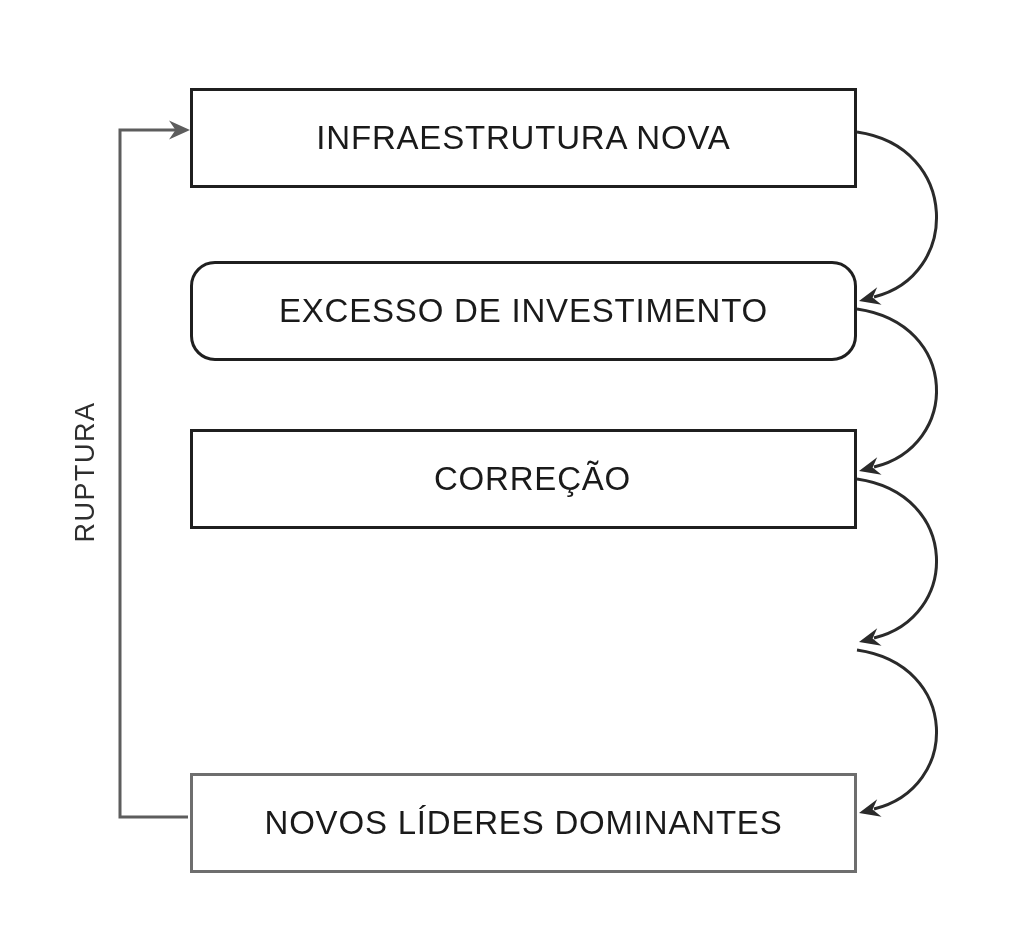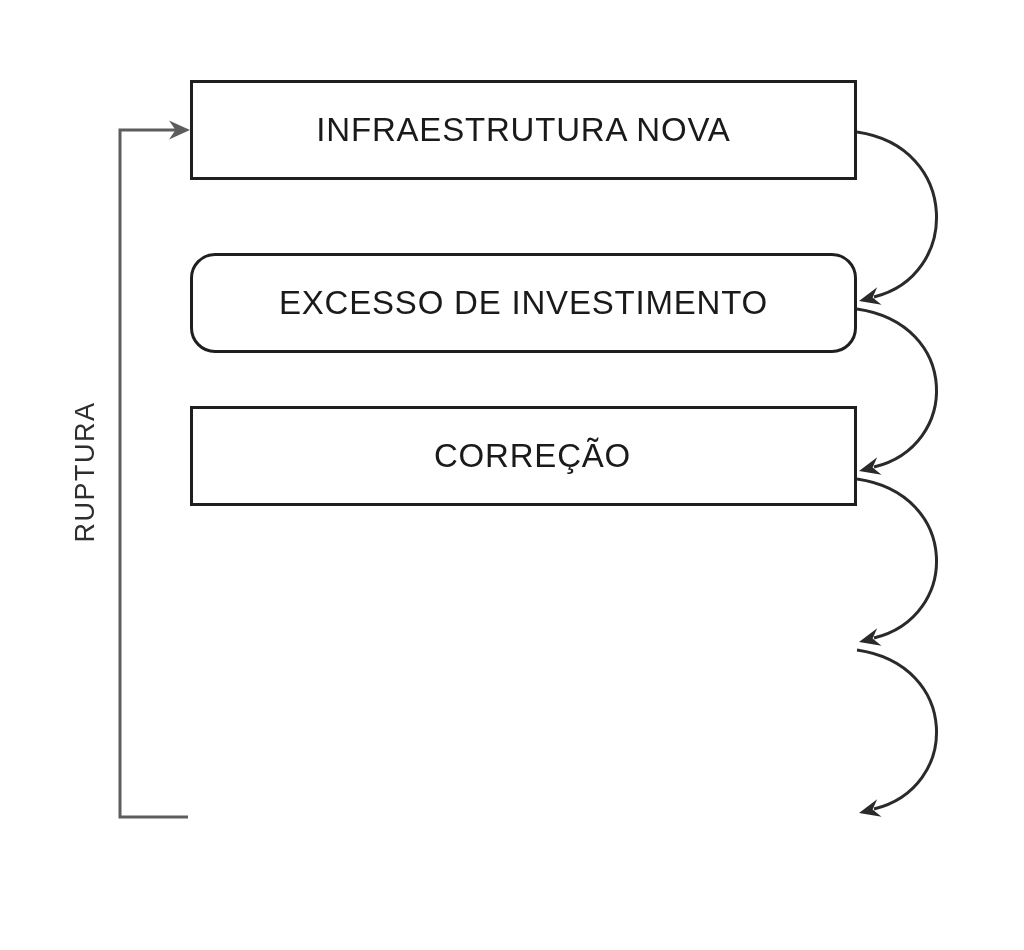--- a/index.html
+++ b/index.html
@@ -42,41 +42,42 @@
   .stage-box {
     position: absolute;
     left: 190px;
     width: 667px;
     height: 100px;
     background: #ffffff;
     border: 3px solid var(--box-border);
     display: flex;
     align-items: center;
     justify-content: center;
+    margin-top: 8px;
   }
   .stage-box.final { border-color: var(--final-box-border); }
   .stage-label {
     font-size: 33px;
     letter-spacing: 0.8px;
     color: var(--text);
     white-space: nowrap;
   }
   .side-label {
     position: absolute;
     left: 85px;
     top: 472px;
     transform: translate(-50%, -50%) rotate(-90deg);
     font-size: 27px;
     letter-spacing: 1.5px;
     color: #2e2e2e;
     white-space: nowrap;
   }
   .box-1 { top: 80px; }
   .box-2 { top: 253px; border-radius: 25px; }
-  .box-3 { top: 406px; padding-left: 18px; }
+  .box-3 { top: 421px; padding-left: 18px; }
   .box-4 { top: 594px; }
   .box-5 { top: 765px; }
 </style>
 </head>
 <body>
 
 <div class="canvas">
 
   <svg class="arrows" viewBox="0 0 1024 950" aria-hidden="true">
 
@@ -102,16 +103,19 @@
 
   <div class="stage-box box-2">
     <span class="stage-label">EXCESSO DE INVESTIMENTO</span>
   </div>
 
   <div class="stage-box box-3">
     <span class="stage-label">CORREÇÃO</span>
   </div>
 
 
+  <div class="stage-box box-5 final">
+    <span class="stage-label">NOVOS LÍDERES DOMINANTES</span>
+  </div>
 
   <div class="side-label">RUPTURA</div>
 
 </div>
 
 </body></html>

